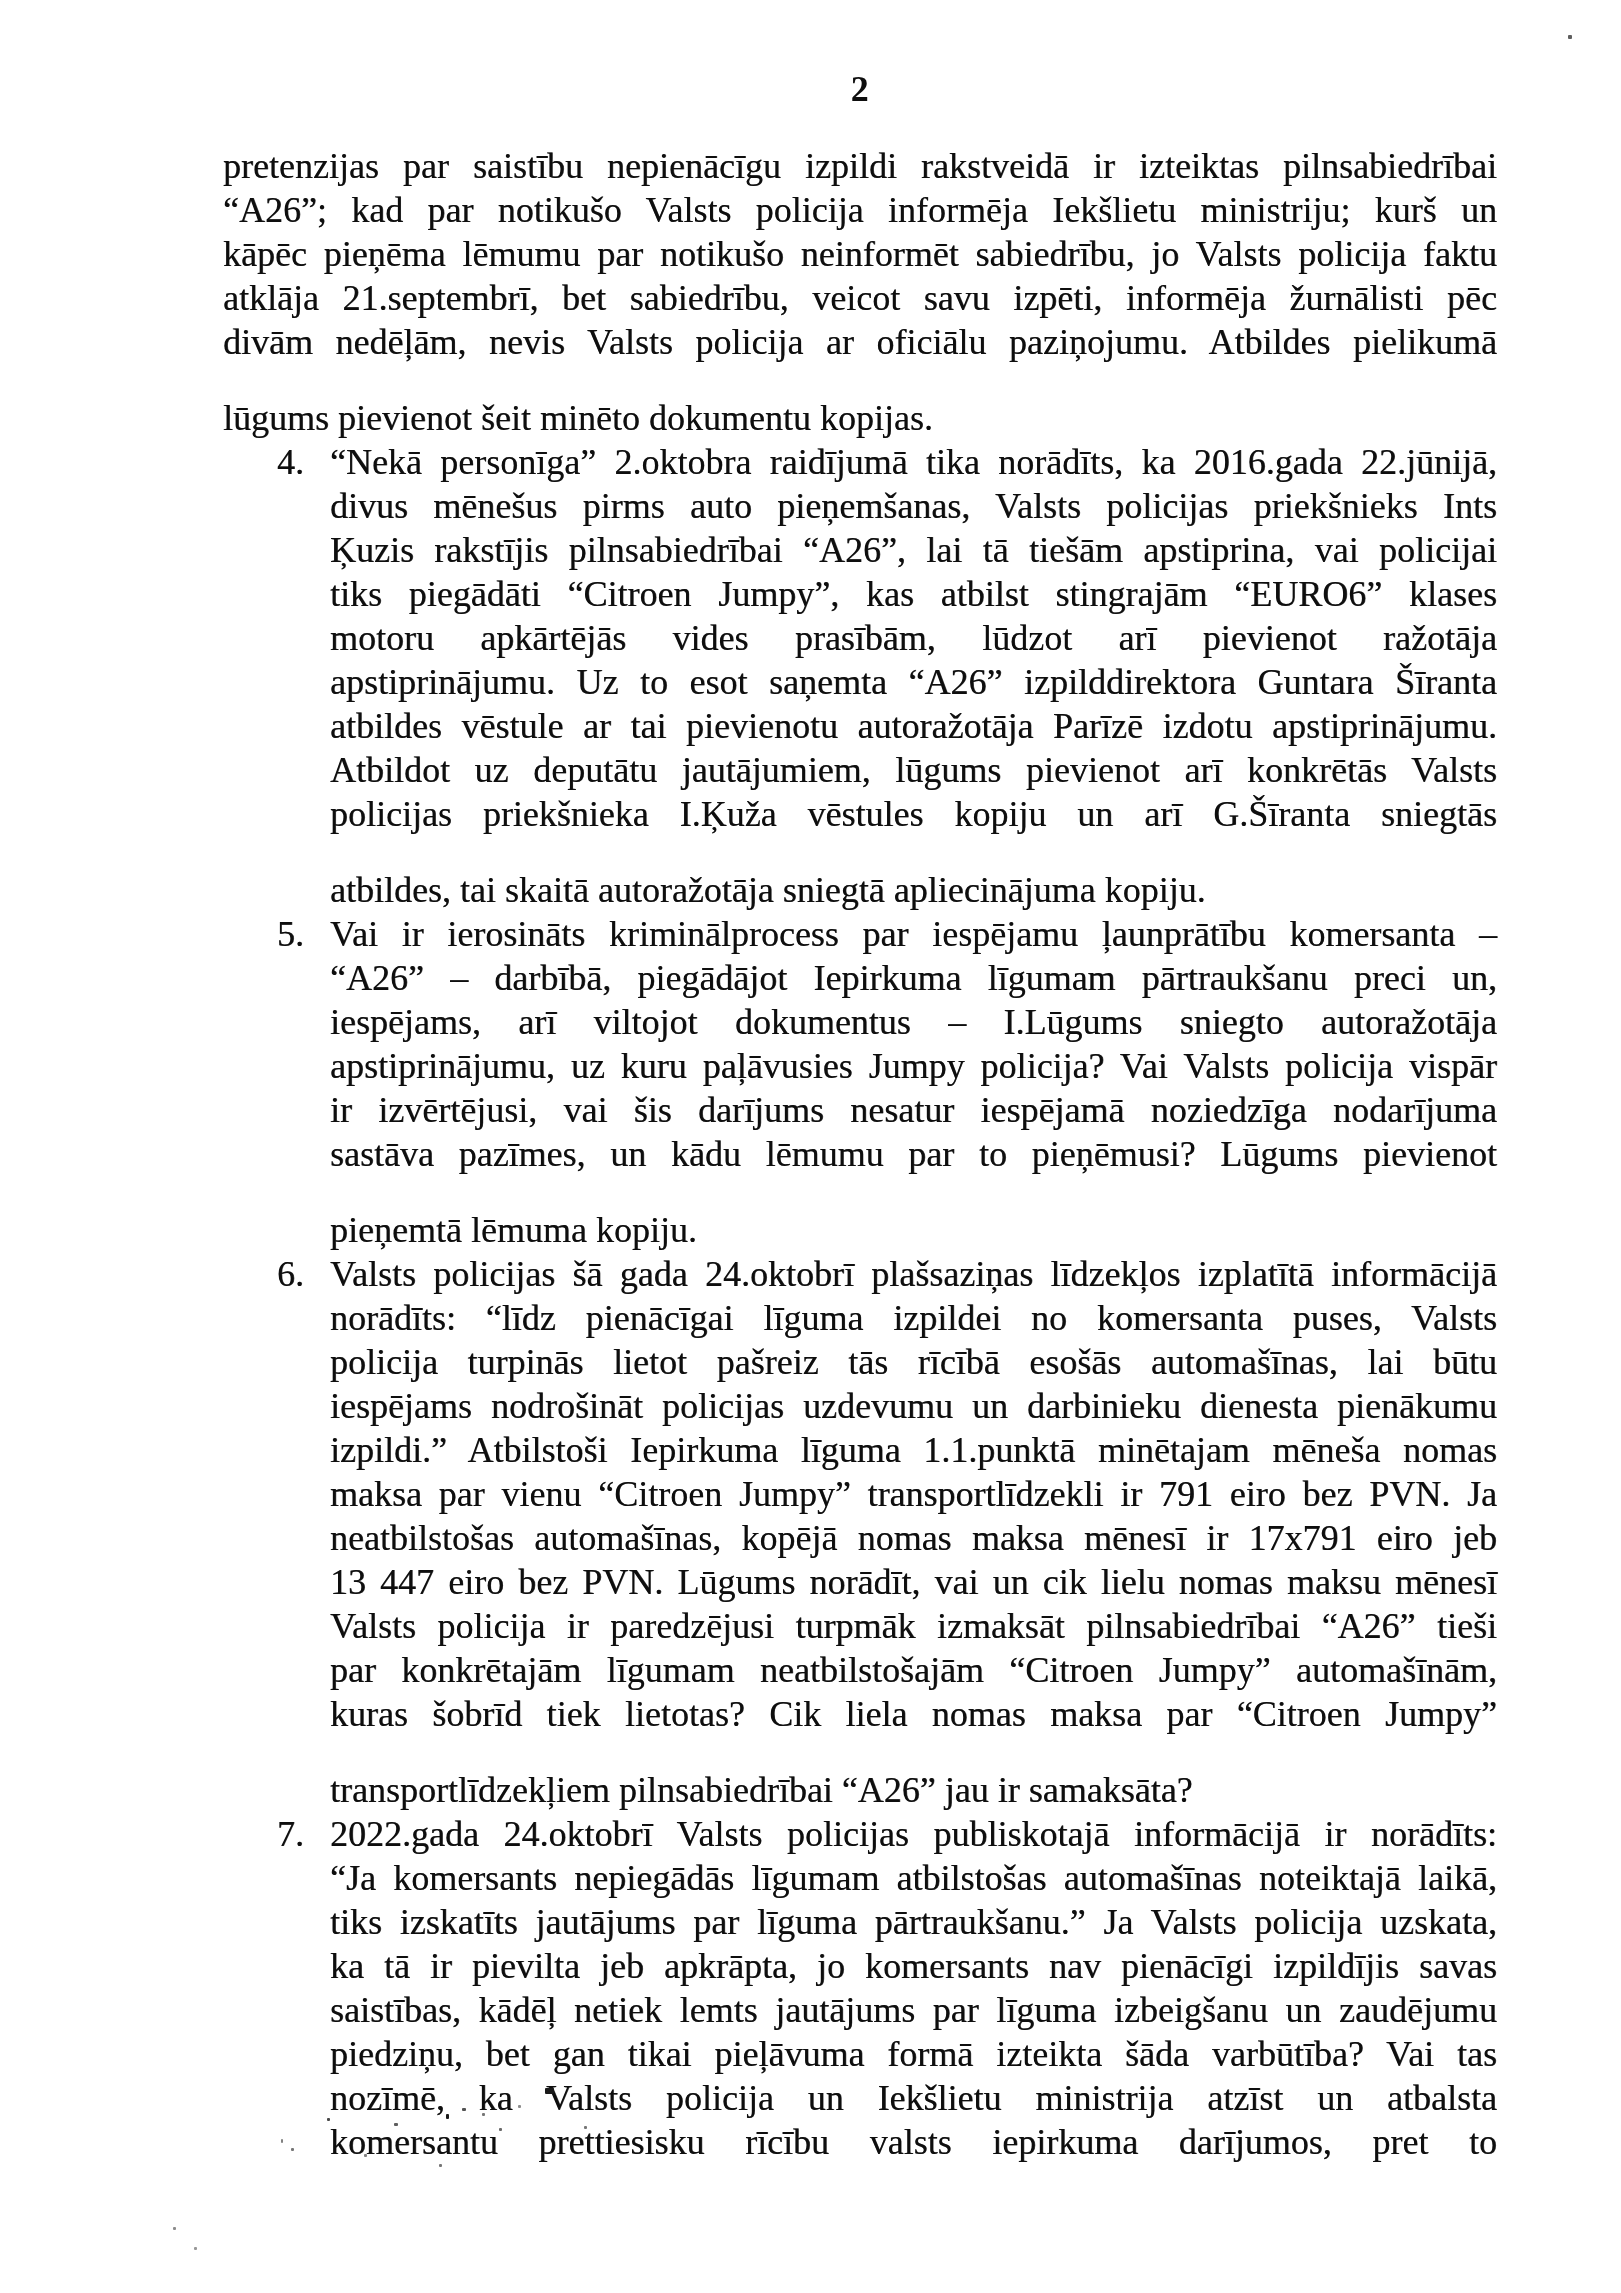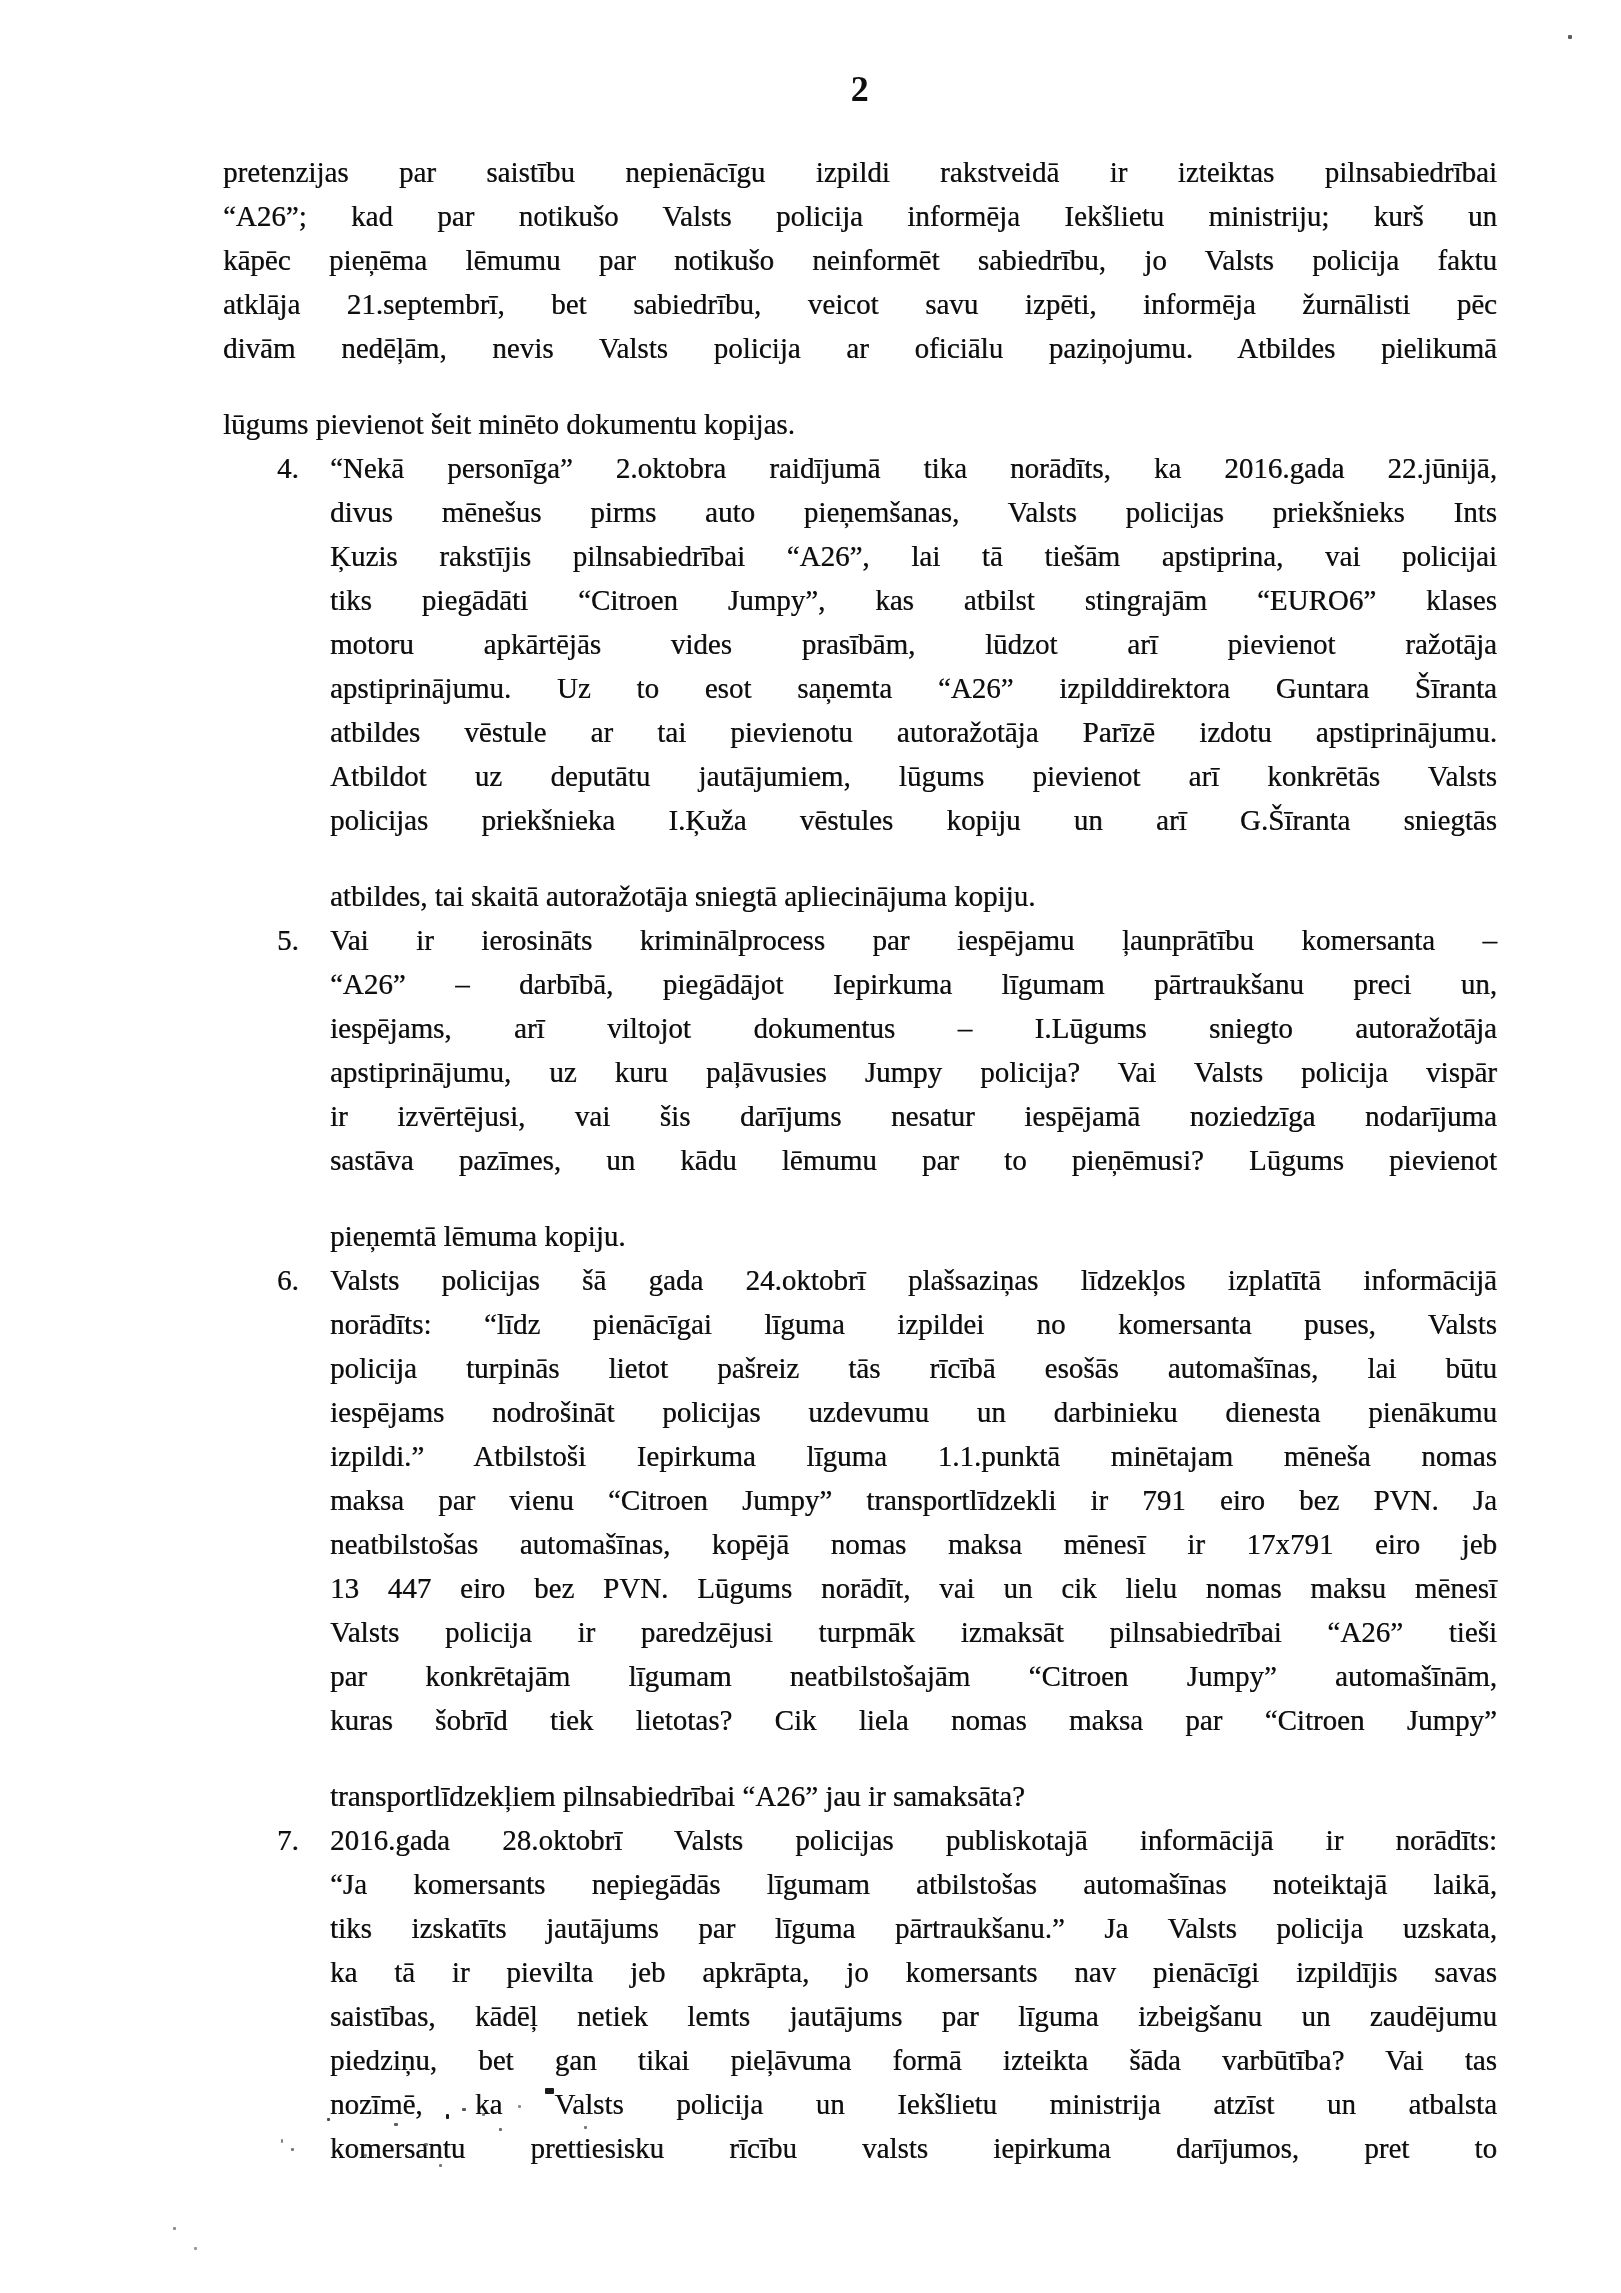--- a/index.html
+++ b/index.html
@@ -23,23 +23,23 @@
     width: 1274px;
     text-align: center;
     font-size: 36px;
     line-height: 44px;
     font-weight: bold;
     letter-spacing: 0.5px;
   }
   .content {
     position: absolute;
     left: 223px;
-    top: 150px;
+    top: 144px;
     width: 1274px;
-    font-size: 29px;
+    font-size: 36px;
     text-shadow: 0.4px 0.3px 0 rgba(10,10,10,0.65);
   }
   .block { position: relative; }
   .line {
     height: 44px;
     line-height: 44px;
     text-align: justify;
     text-align-last: justify;
     overflow: visible;
     white-space: normal;
@@ -110,21 +110,21 @@
         <div class="line">maksa par vienu “Citroen Jumpy” transportlīdzekli ir 791 eiro bez PVN. Ja</div>
         <div class="line">neatbilstošas automašīnas, kopējā nomas maksa mēnesī ir 17x791 eiro jeb</div>
         <div class="line">13 447 eiro bez PVN. Lūgums norādīt, vai un cik lielu nomas maksu mēnesī</div>
         <div class="line">Valsts policija ir paredzējusi turpmāk izmaksāt pilnsabiedrībai “A26” tieši</div>
         <div class="line">par konkrētajām līgumam neatbilstošajām “Citroen Jumpy” automašīnām,</div>
         <div class="line">kuras šobrīd tiek lietotas? Cik liela nomas maksa par “Citroen Jumpy”</div>
         <div class="line lastline">transportlīdzekļiem pilnsabiedrībai “A26” jau ir samaksāta?</div>
       </div>
       <div class="block item">
         <span class="marker">7.</span>
-        <div class="line">2016.gada 28.oktobrī Valsts policijas publiskotajā informācijā ir norādīts:</div>
+        <div class="line">2022.gada 24.oktobrī Valsts policijas publiskotajā informācijā ir norādīts:</div>
         <div class="line">“Ja komersants nepiegādās līgumam atbilstošas automašīnas noteiktajā laikā,</div>
         <div class="line">tiks izskatīts jautājums par līguma pārtraukšanu.” Ja Valsts policija uzskata,</div>
         <div class="line">ka tā ir pievilta jeb apkrāpta, jo komersants nav pienācīgi izpildījis savas</div>
         <div class="line">saistības, kādēļ netiek lemts jautājums par līguma izbeigšanu un zaudējumu</div>
         <div class="line">piedziņu, bet gan tikai pieļāvuma formā izteikta šāda varbūtība? Vai tas</div>
         <div class="line">nozīmē, ka Valsts policija un Iekšlietu ministrija atzīst un atbalsta</div>
         <div class="line">komersantu prettiesisku rīcību valsts iepirkuma darījumos, pret to</div>
       </div>
     </div>
 

